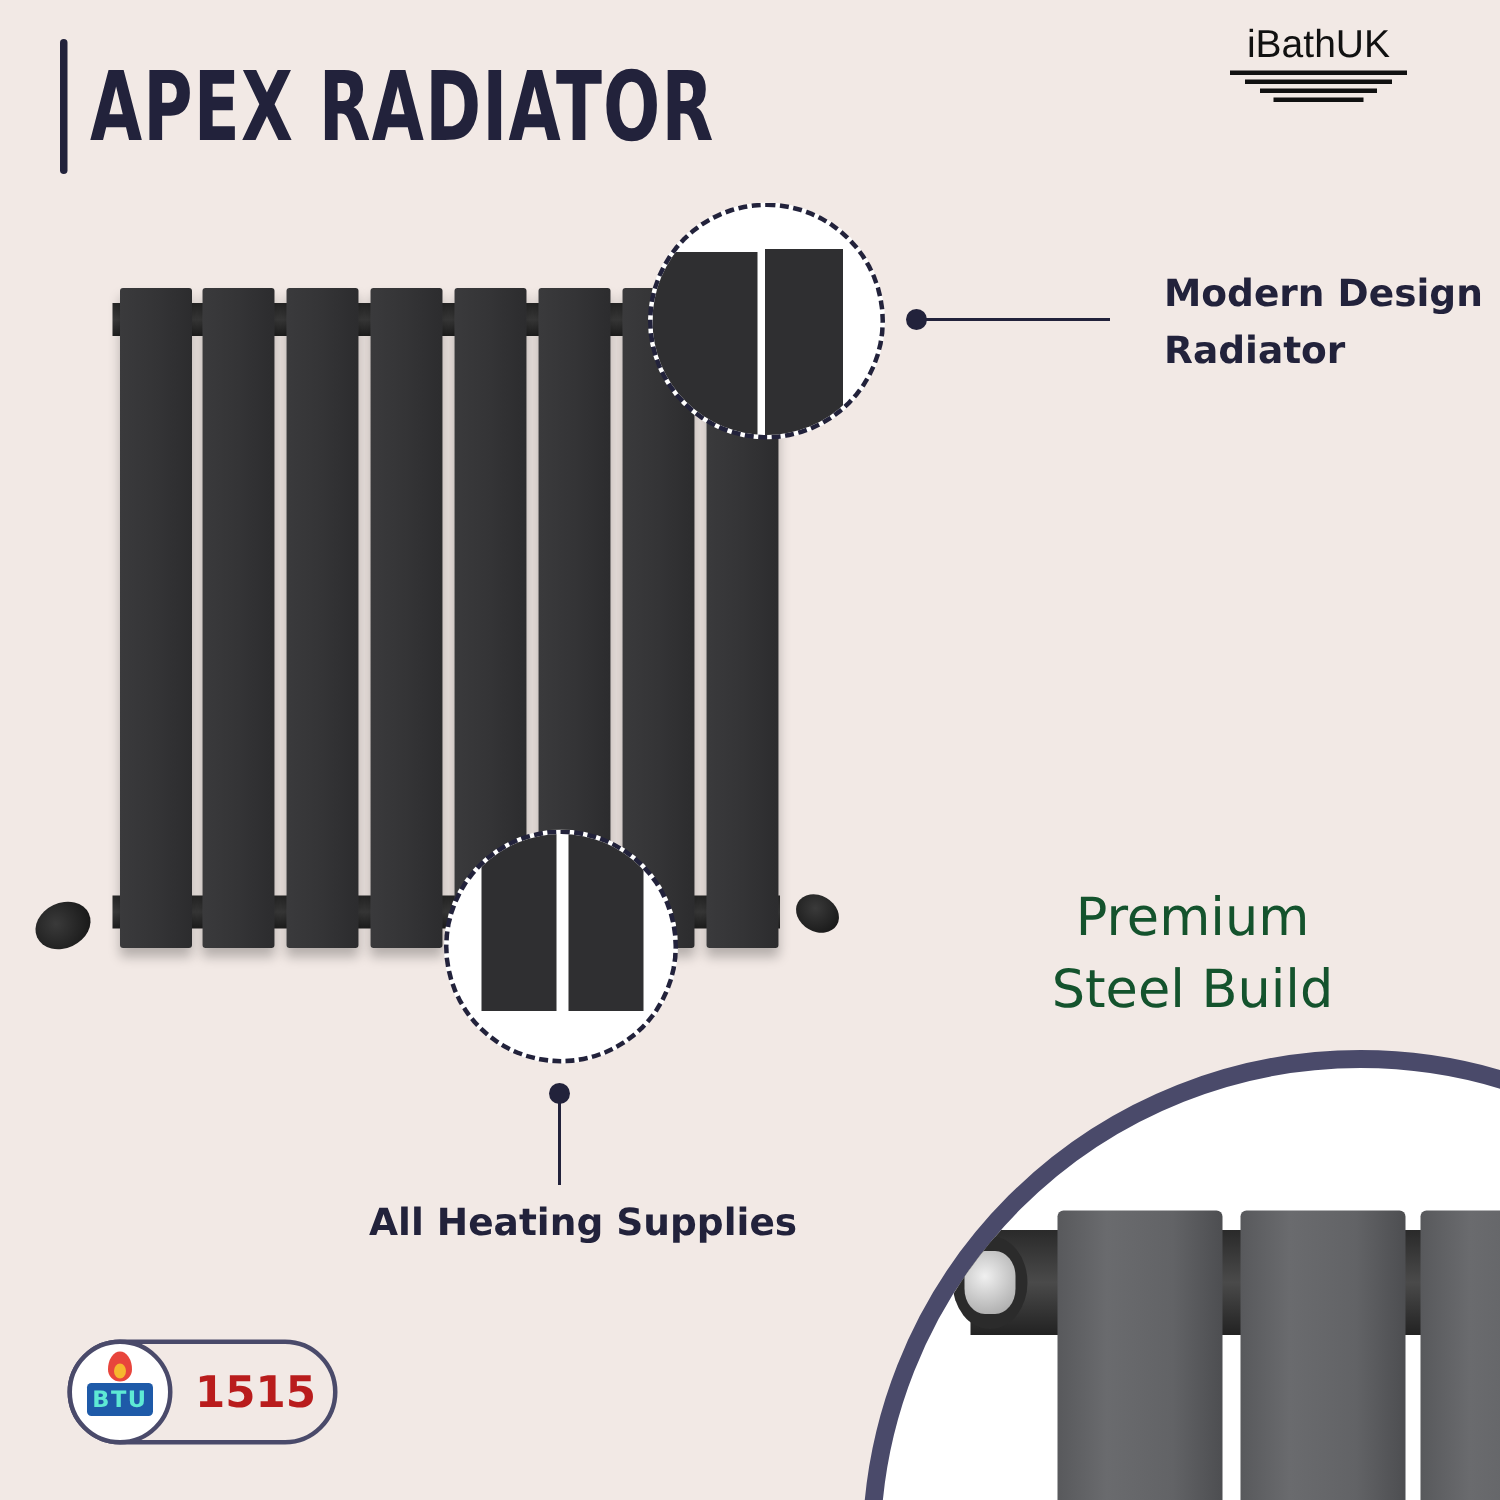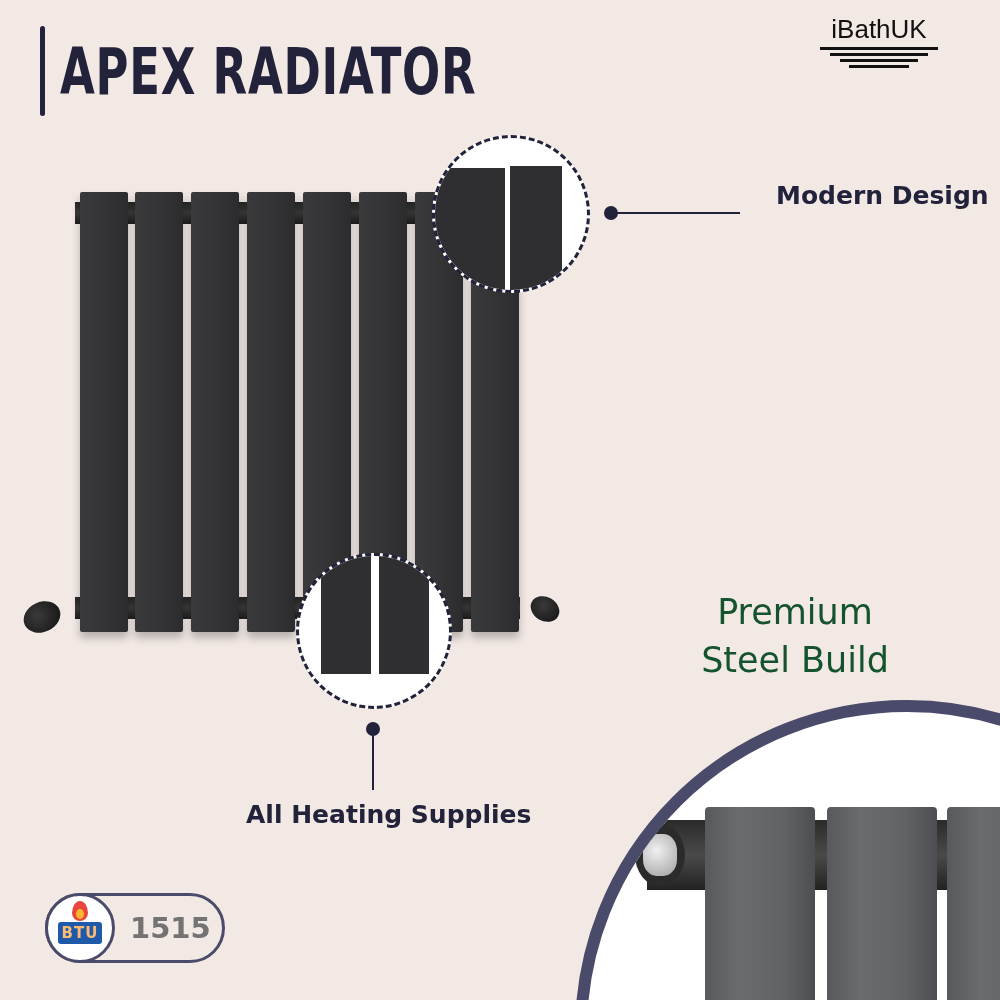--- a/index.html
+++ b/index.html
@@ -36,24 +36,24 @@
   
   .big-circle { left: 575px; top: 700px; width: 640px; height: 640px; border-radius: 50%; background: #ffffff; border: 12px solid #4a4a6a; overflow: hidden; }
   .bc-panel { position: absolute; top: 95px; width: 110px; height: 600px; background: linear-gradient(90deg,#58595c,#6a6b6e 30%,#626366 70%,#4d4e51); border-radius: 4px; }
   .bc-rail { position: absolute; top: 108px; height: 70px; background: linear-gradient(#2a2a2a,#4a4a4a,#222); }
   .bc-cap { position: absolute; left: 48px; top: 112px; width: 50px; height: 62px; border-radius: 50%; background: #2b2b2b; }
   .bc-nut { position: absolute; left: 56px; top: 122px; width: 34px; height: 42px; border-radius: 40%; background: radial-gradient(circle at 40% 40%, #f0f0f0, #a0a0a0); }
 
   
   .btu-pill { left: 45px; top: 893px; width: 180px; height: 70px; border: 3px solid #4a4a6a; border-radius: 38px; box-sizing: border-box; }
   .btu-circle { left: 45px; top: 893px; width: 70px; height: 70px; border: 3px solid #4a4a6a; border-radius: 50%; background: #fff; box-sizing: border-box; }
-  .btu-box { left: 58px; top: 922px; width: 44px; height: 22px; background: #1e5aa8; border-radius: 3px; color: #fdba74; font-size: 15px; font-weight: bold; text-align: center; line-height: 22px; letter-spacing: 1px; }
+  .btu-box { left: 58px; top: 922px; width: 44px; height: 22px; background: #1e5aa8; border-radius: 3px; color: #5eead4; font-size: 15px; font-weight: bold; text-align: center; line-height: 22px; letter-spacing: 1px; }
   .flame { left: 72px; top: 901px; width: 16px; height: 20px; background: #e8453c; border-radius: 50% 50% 50% 50% / 60% 60% 40% 40%; }
   .flame-inner { left: 76px; top: 909px; width: 8px; height: 10px; background: #f6b72e; border-radius: 50%; }
-  .btu-value { left: 130px; top: 908px; font-size: 29px; font-weight: bold; color: #737373; line-height: 40px; }
+  .btu-value { left: 130px; top: 908px; font-size: 29px; font-weight: bold; color: #b91c1c; line-height: 40px; }
 </style>
 </head>
 <body>
 
 <div class="abs title-bar"></div>
 <div class="abs title">APEX RADIATOR</div>
 
 <div class="abs logo">
   <div class="logo-text">iBathUK</div>
   <div class="logo-line" style="width:118px;"></div>
@@ -78,20 +78,21 @@
 </div>
 
 <div class="abs zoom-circle" style="left:432px; top:135px; width:152px; height:152px;">
   <div class="zc-panel" style="left:0; top:30px; width:70px; height:150px;"></div>
   <div class="zc-panel" style="left:75px; top:28px; width:52px; height:150px;"></div>
 </div>
 <div class="abs dot" style="left:604px; top:206px;"></div>
 <div class="abs line-h" style="left:612px; top:212px; width:128px;"></div>
 <div class="abs callout-text" style="left:748px; top:177px;margin-left:28px;">
   <div>Modern Design</div>
+  <div>Radiator</div>
 </div>
 
 <div class="abs zoom-circle" style="left:296px; top:553px; width:150px; height:150px;">
   <div class="zc-panel" style="left:22px; top:0; width:50px; height:118px;"></div>
   <div class="zc-panel" style="left:80px; top:0; width:50px; height:118px;"></div>
 </div>
 <div class="abs dot" style="left:366px; top:722px;"></div>
 <div class="abs line-v" style="left:372px; top:730px; height:60px;"></div>
 <div class="abs callout-text" style="left:246px; top:796px;">
   <div>All Heating Supplies</div>

